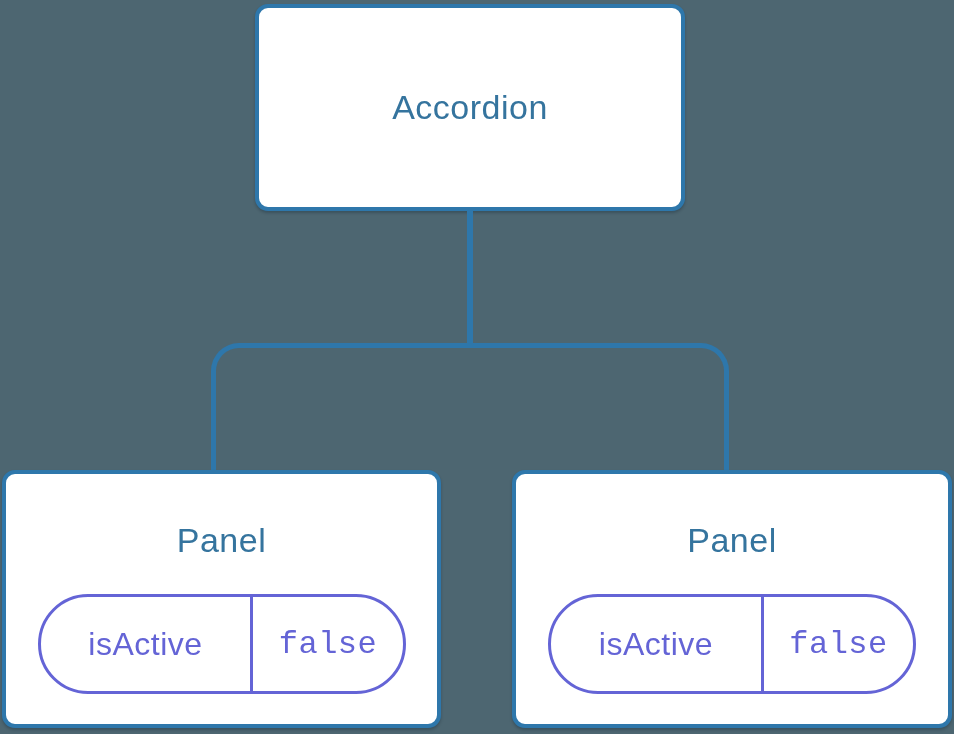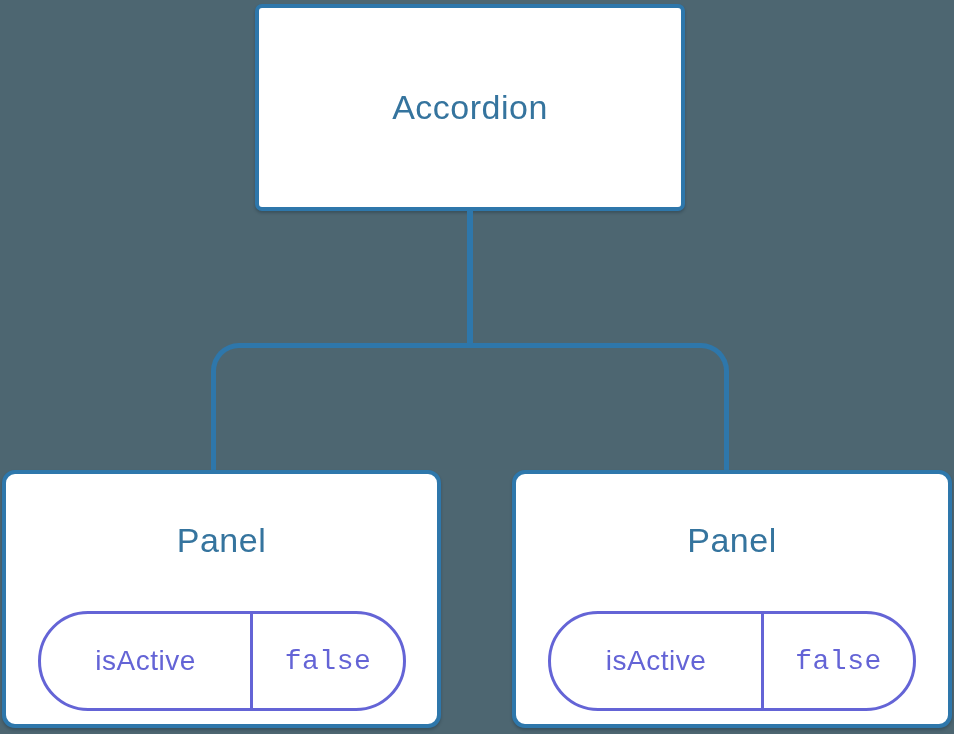--- a/index.html
+++ b/index.html
@@ -27,28 +27,27 @@
     color: var(--title, #35749e);
     font-size: 34px;
     font-weight: 500;
     letter-spacing: 0.5px;
     line-height: 41px;
     white-space: nowrap;
   }
   .node-root {
     left: 255px; top: 4px;
     width: 430px; height: 207px;
-    display: flex; align-items: center; justify-content: center; border-radius: 7px;
+    display: flex; align-items: center; justify-content: center;
   }
   .node-panel {
     top: 470px;
     width: 439px; height: 258px;
     display: flex; flex-direction: column; align-items: center;
     padding-top: 46px;
-    gap: 17px;
   }
   .node-panel-left  { left: 2px; }
   .node-panel-right { left: 512px; width: 440px; }
   
   .v-line {
     position: absolute;
     left: 467px; top: 207px;
     width: 6px; height: 141px;
     background: var(--line, #2e77ab);
   }
@@ -71,21 +70,21 @@
     border: 3px solid var(--state, #6464d6);
     border-radius: 999px;
     display: flex;
     align-items: stretch;
     background: #ffffff;
     overflow: hidden;
   }
   .pill-cell {
     display: flex; align-items: center; justify-content: center;
     color: var(--state, #6464d6);
-    font-size: 28px;
+    font-size: 32px;
     font-weight: 400;
     letter-spacing: 0.5px;
   }
   .pill-cell-name {
     width: 58%;
     border-right: 3px solid var(--state, #6464d6);
   }
   .pill-cell-value { flex: 1; font-family: Liberation Mono, monospace; }
 </style>
 </head>

